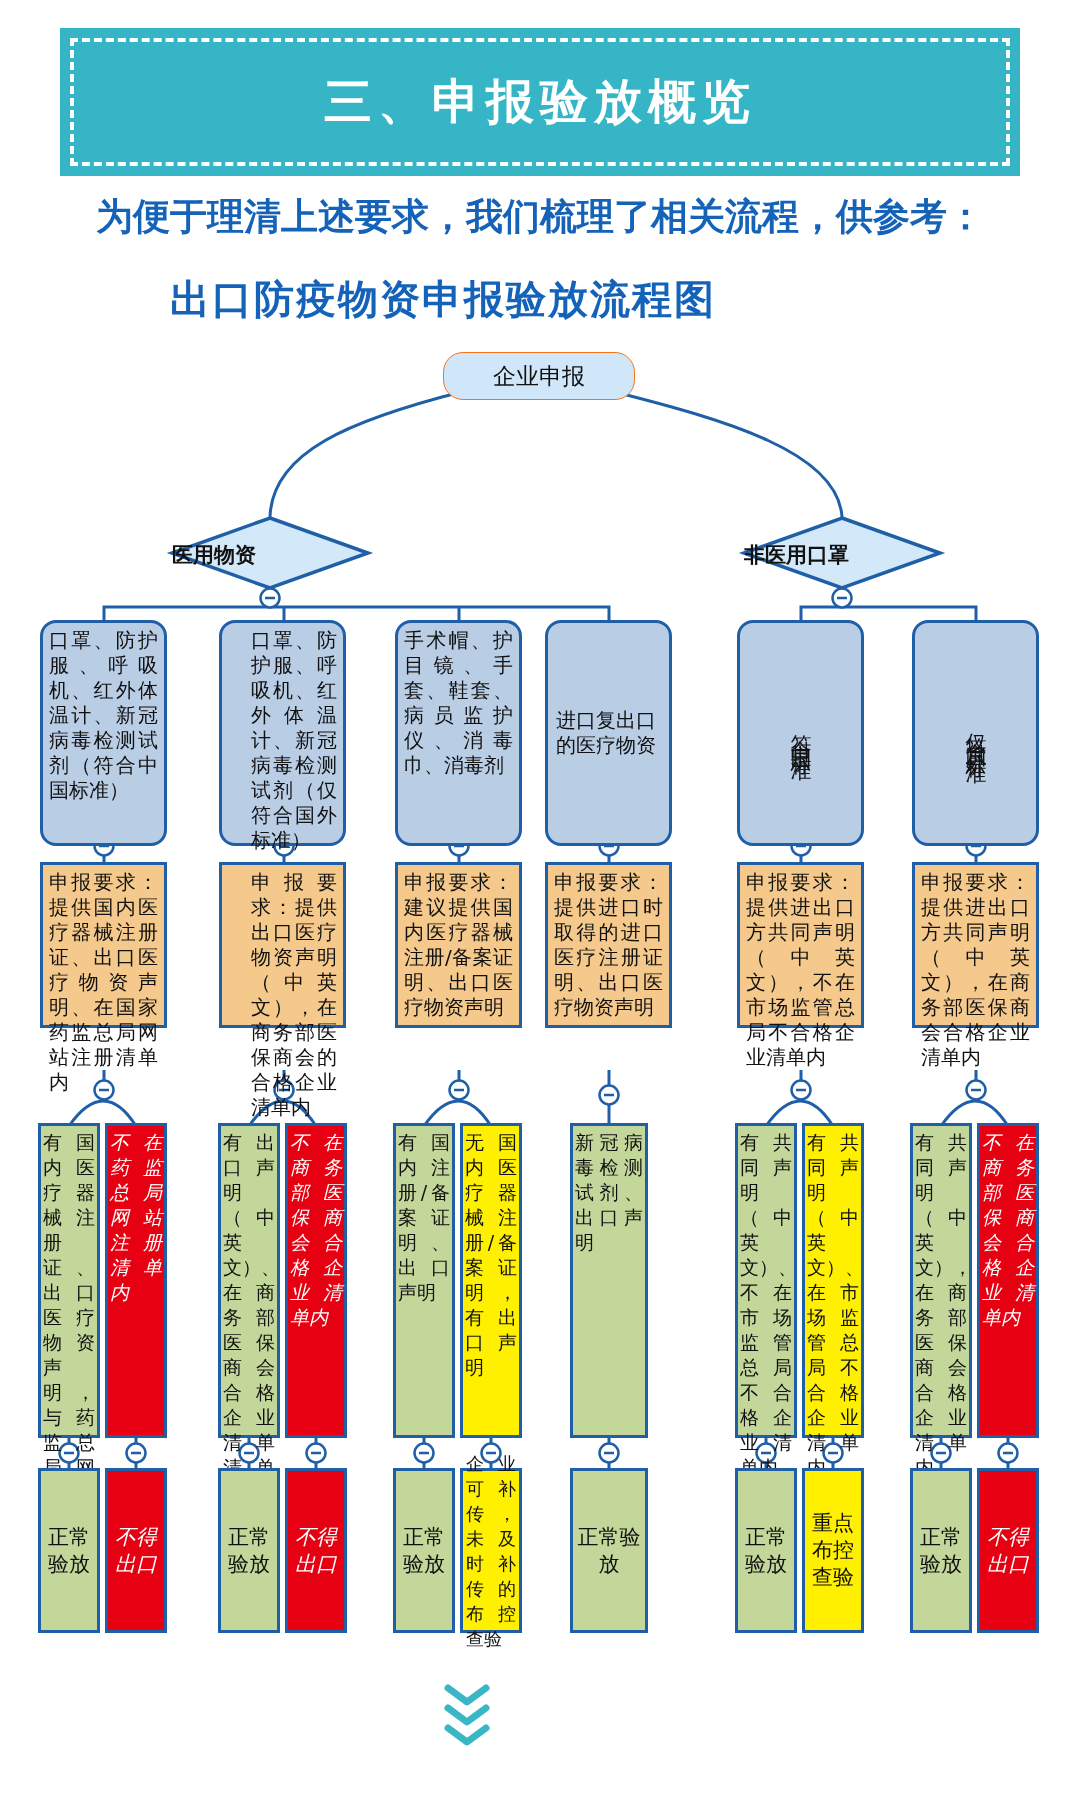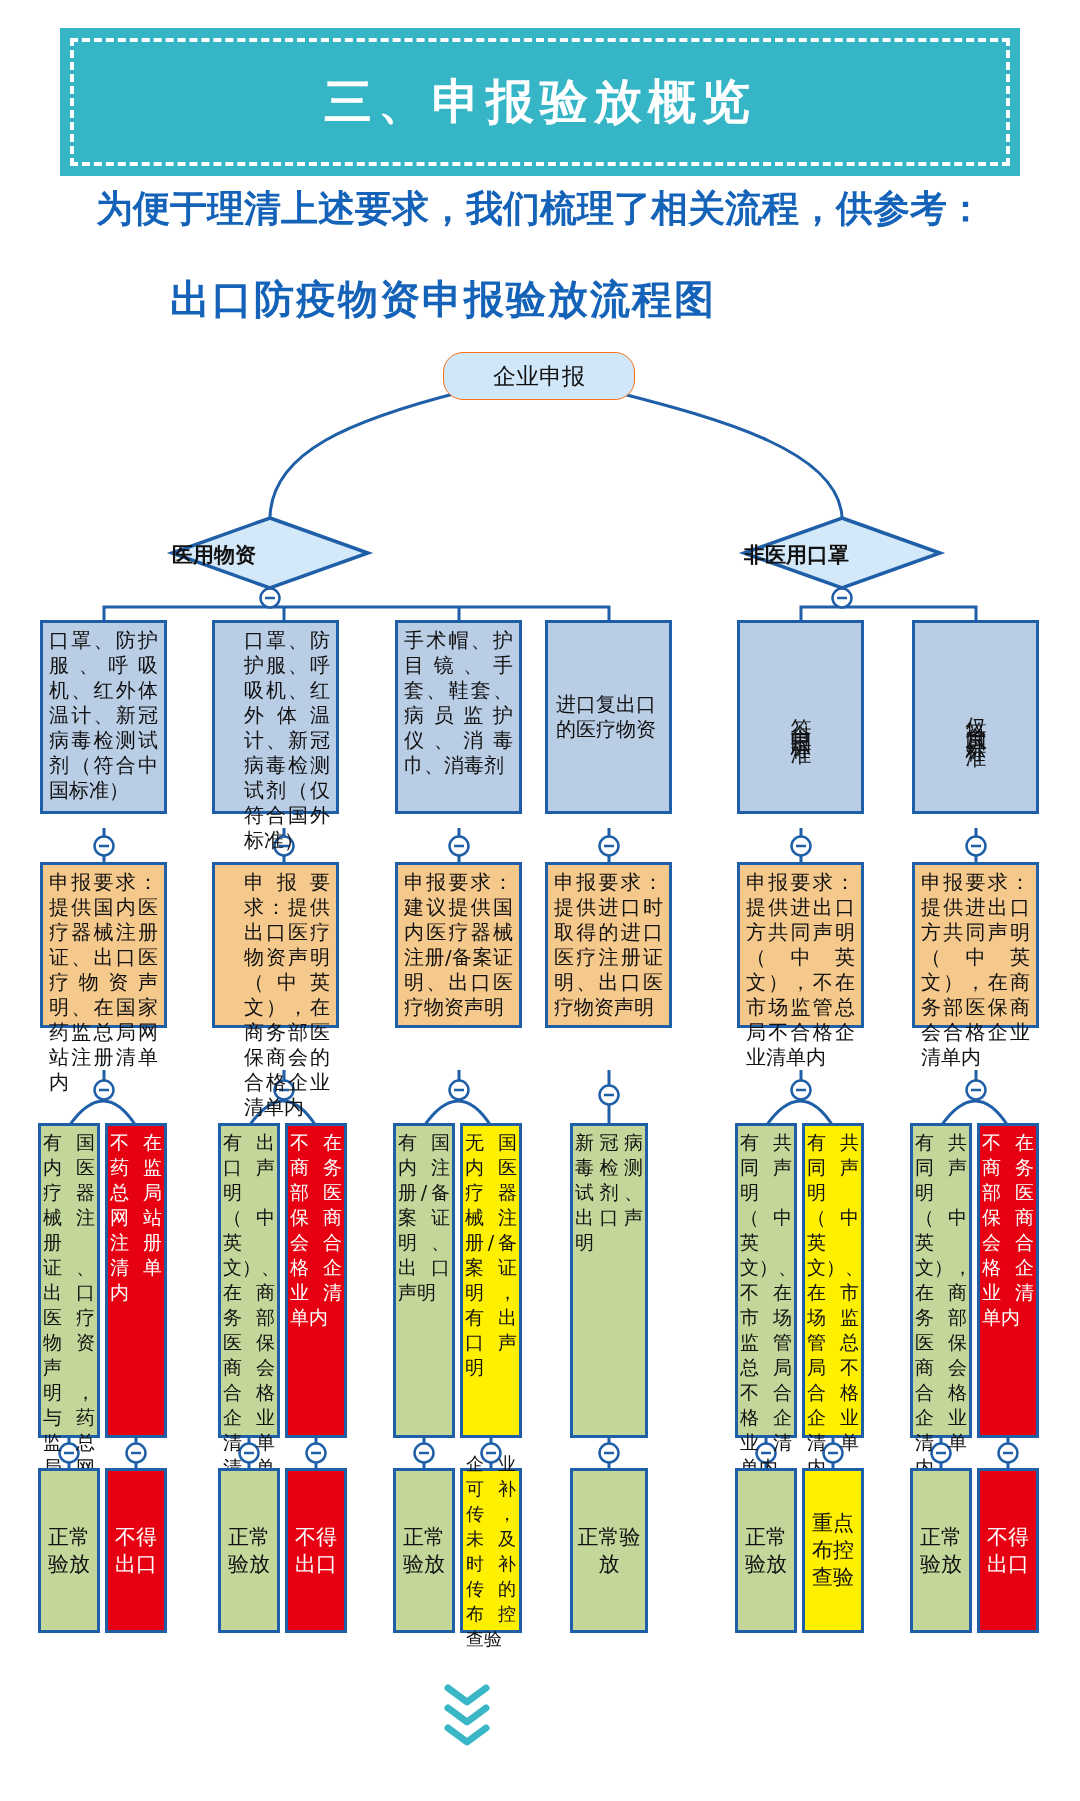--- a/index.html
+++ b/index.html
@@ -5,56 +5,56 @@
   html,body{margin:0;padding:0;background:#fff;}
   .page{position:relative;width:1080px;height:1801px;background:#fff;overflow:hidden;
         font-family:"DejaVu Sans","Liberation Sans",sans-serif;color:#111;}
 
   
   .banner{position:absolute;left:60px;top:28px;width:960px;height:148px;background:#35b5c5;}
   .banner-inner{position:absolute;left:10px;top:10px;right:10px;bottom:10px;
                 border:4px dashed #ffffff;display:flex;align-items:center;justify-content:center;}
   .banner-title{margin:0;font-size:48px;font-weight:bold;color:#ffffff;letter-spacing:6px;}
 
-  .intro{position:absolute;left:0;top:184px;width:1080px;margin:0;text-align:center;
+  .intro{position:absolute;left:0;top:192px;width:1080px;margin:0;text-align:center;
          font-size:37px;font-weight:bold;color:#1463b8;}
   .flow-title{position:absolute;left:0;top:272px;width:886px;margin:0;text-align:center;
          font-size:40px;font-weight:bold;color:#1463b8;letter-spacing:2px;}
 
   
   .connectors{position:absolute;left:0;top:0;width:1080px;height:1801px;}
 
   
   .root-node{position:absolute;left:443px;top:352px;width:190px;height:46px;
              background:#cfe7f9;border:1px solid #f97316;border-radius:20px;
              display:flex;align-items:center;justify-content:center;font-size:23px;}
   .dlabel{position:absolute;width:196px;text-align:left;font-size:21px;font-weight:600;}
   .dl-left{left:172px;top:541px;}
   .dl-right{left:744px;top:541px;}
 
   .box{position:absolute;border:3px solid #1f5fa8;box-sizing:border-box;
        font-size:20px;line-height:25px;}
   .w{width:127px;}
-  .blue{top:620px;height:194px;background:#b9cde5;}
+  .blue{top:620px;height:226px;background:#b9cde5;border-radius:16px;}
   .orange{top:862px;height:166px;background:#f5c98b;}
   .pad{padding:5px 6px;text-align:justify;}
   .midtext{display:flex;align-items:center;padding:5px 8px;}
   .vert{display:flex;align-items:center;justify-content:center;}
   .vert span{writing-mode:vertical-lr;letter-spacing:5px;font-size:21px;}
 
-  .x1{left:40px;} .x2{left:212px;padding-left:29px;} .x3{left:395px;} .x4{left:545px;} .x5{left:737px;} .x6{left:912px;}
+  .x1{left:40px;} .x2{left:219px;padding-left:29px;} .x3{left:395px;} .x4{left:545px;} .x5{left:737px;} .x6{left:912px;}
 
   .sub{top:1123px;height:315px;width:62px;padding:4px 2px;font-size:19px;line-height:25px;text-align:justify;}
   .res{top:1468px;height:165px;width:62px;display:flex;align-items:center;justify-content:center;
        text-align:center;font-size:21px;line-height:27px;padding:0 2px;}
   .long-res{font-size:18px;line-height:25px;text-align:justify;padding:4px 3px;align-items:center;}
   .wide{width:78px;}
 
   .green{background:#c4d79b;color:#111;}
-  .red{background:#e60012;color:#ffffff;}
+  .red{background:#e60012;color:#ffffff;font-style:italic;}
   .yellow{background:#fff000;color:#111;}
 
   
   .sa1{left:38px;}  .sb1{left:105px;}
   .sa2{left:218px;} .sb2{left:285px;}
   .sa3{left:393px;} .sb3{left:460px;}
   .sa4{left:570px;}
   .sa5{left:735px;} .sb5{left:802px;}
   .sa6{left:910px;} .sb6{left:977px;}
 </style>

